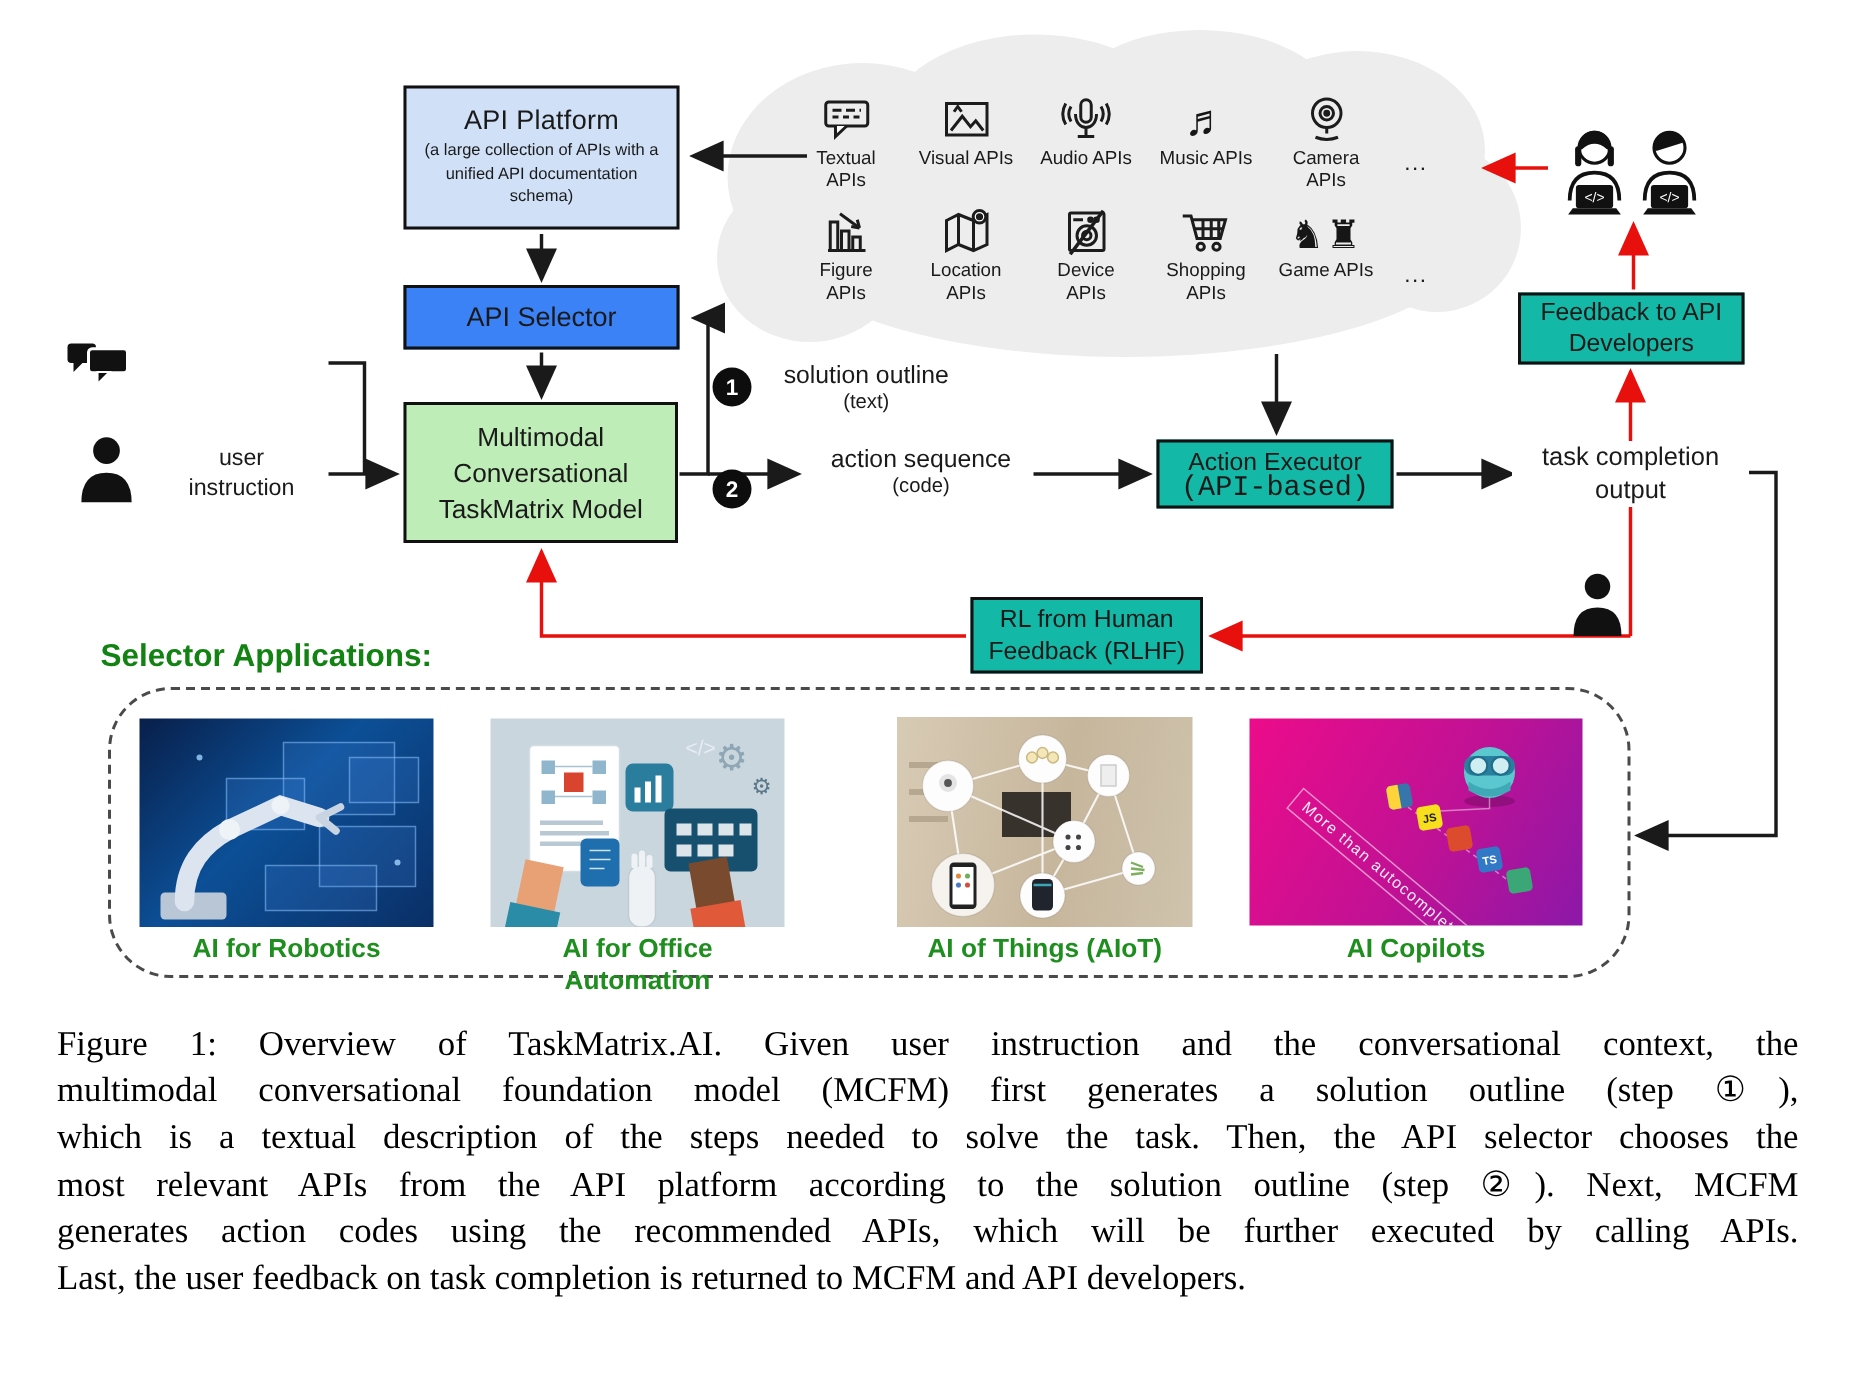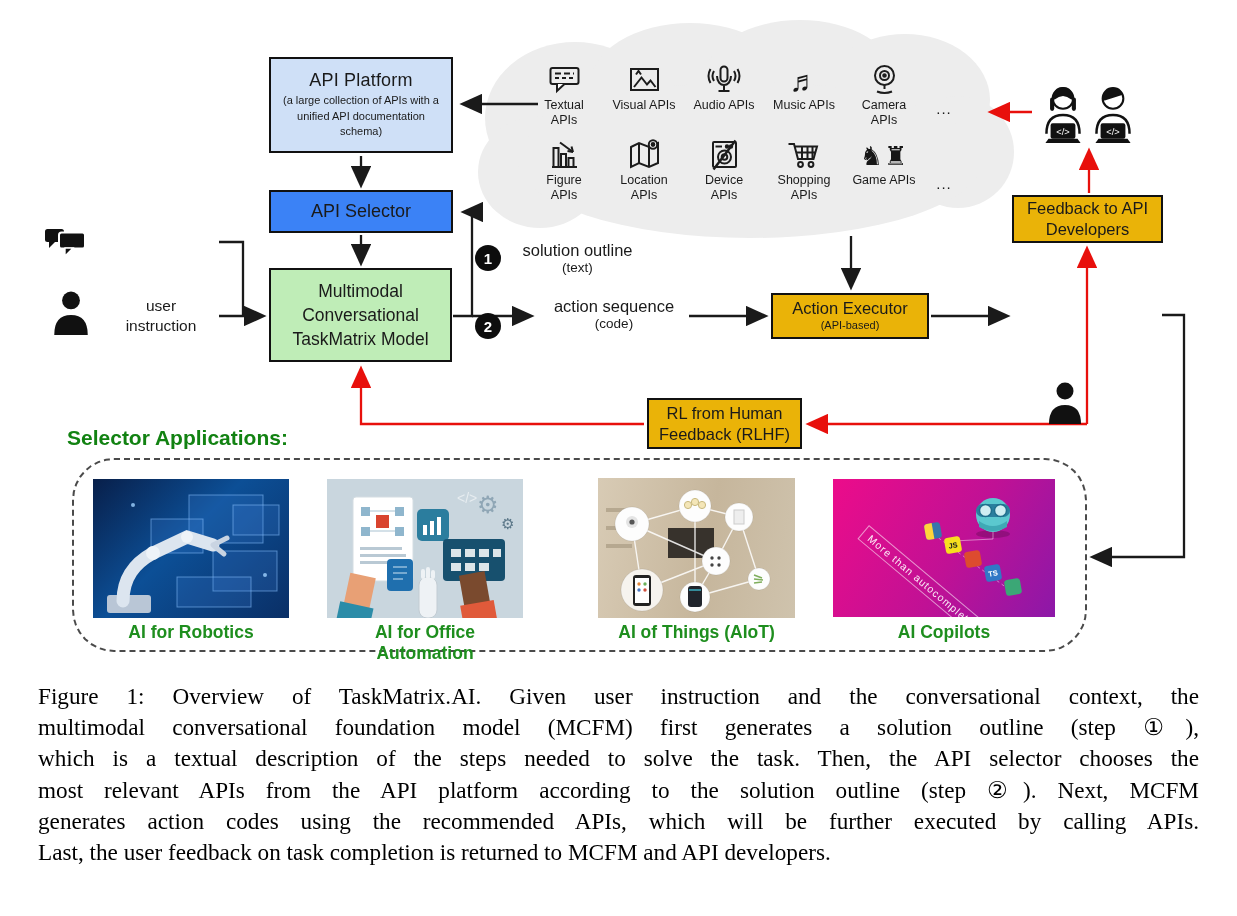--- a/index.html
+++ b/index.html
@@ -2,29 +2,29 @@
 <html><head>
 <meta charset="utf-8">
 <style>
   html,body{margin:0;padding:0;background:#ffffff;}
   .stage{position:relative;width:1237px;height:916px;background:#fff;overflow:hidden;
          font-family:"Liberation Sans",sans-serif;color:#1a1a1a;}
   
   #wires{position:absolute;left:0;top:0;z-index:1;}
   
   .dbox{position:absolute;z-index:2;border:2.5px solid #111;display:flex;flex-direction:column;
-        align-items:center;justify-content:center;text-align:center;background:#eab308;box-sizing:border-box;}
+        align-items:center;justify-content:center;text-align:center;background:#14b8a6;box-sizing:border-box;}
   .bx-platform{left:269px;top:57px;width:184px;height:96px;background:#cfe0f7;}
   .bx-platform .t1{font-size:18px;letter-spacing:.2px;}
   .bx-platform .t2{font-size:11px;line-height:15.5px;width:172px;margin-top:2px;}
   .bx-selector{left:269px;top:190px;width:184px;height:43px;background:#3b82f6;font-size:18px;}
   .bx-mcfm{left:269px;top:268px;width:183px;height:94px;background:#bfedb7;font-size:17.5px;line-height:24px;}
   .bx-exec{left:771px;top:293px;width:158px;height:46px;}
   .bx-exec .t1{font-size:16.5px;line-height:19px;}
-  .bx-exec .t2{font-size:11px;line-height:15px;}
+  .bx-exec .t2{font-size:19px;line-height:15px;font-family:Liberation Mono, monospace;}
   .bx-feedback{left:1012px;top:195px;width:151px;height:48px;font-size:16.5px;line-height:21px;}
   .bx-rlhf{left:647px;top:398px;width:155px;height:51px;font-size:16.5px;line-height:21px;}
   
   .lbl{position:absolute;z-index:2;text-align:center;}
   .lbl-context{left:88px;top:217px;width:138px;font-size:15.5px;line-height:20px;}
   .lbl-instruction{left:118px;top:296px;width:86px;font-size:15.5px;line-height:20px;}
   .lbl-step{z-index:2;}
   .lbl-step .t1{font-size:16.5px;}
   .lbl-step .t2{font-size:13.5px;}
   .lbl-step1{left:500px;top:241px;width:155px;}
@@ -157,20 +157,21 @@
   <div class="lbl lbl-step lbl-step1">
     <div class="t1">solution outline</div>
     <div class="t2">(text)</div>
   </div>
   <div class="numbadge nb2">2</div>
   <div class="lbl lbl-step lbl-step2">
     <div class="t1">action sequence</div>
     <div class="t2">(code)</div>
   </div>
 
+  <div class="lbl lbl-task">task completion output</div>
 
   <div class="api-grid">
     <div class="api-row">
       <div class="api-cell">
         <div class="api-ico">
           <svg width="35" height="34" viewBox="0 0 35 34" fill="none" stroke="#1c1c1c" stroke-width="2">
             <rect x="3.5" y="5" width="28" height="16" rx="2"></rect>
             <path d="M8 10.5 H27" stroke-dasharray="6 3"></path>
             <path d="M8 15 H27" stroke-dasharray="4 3"></path>
             <path d="M10 21 V28 L17.5 21" fill="#fff"></path>

